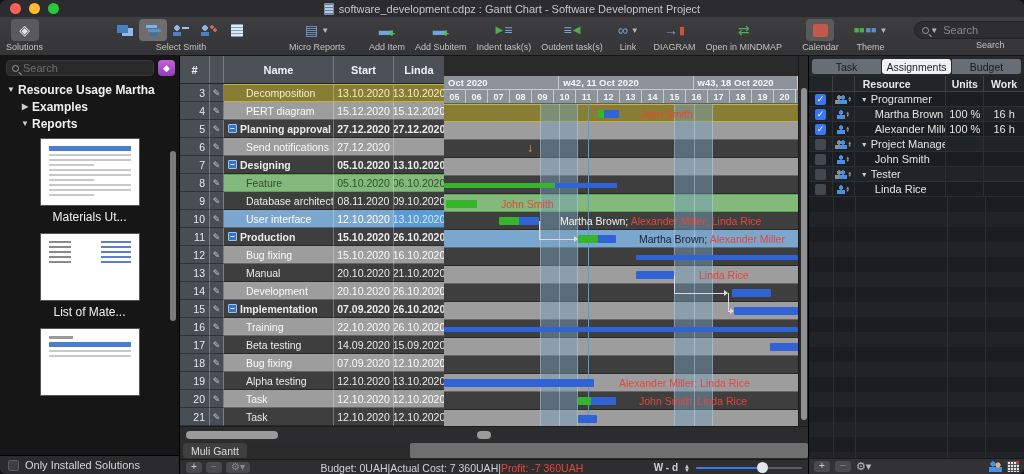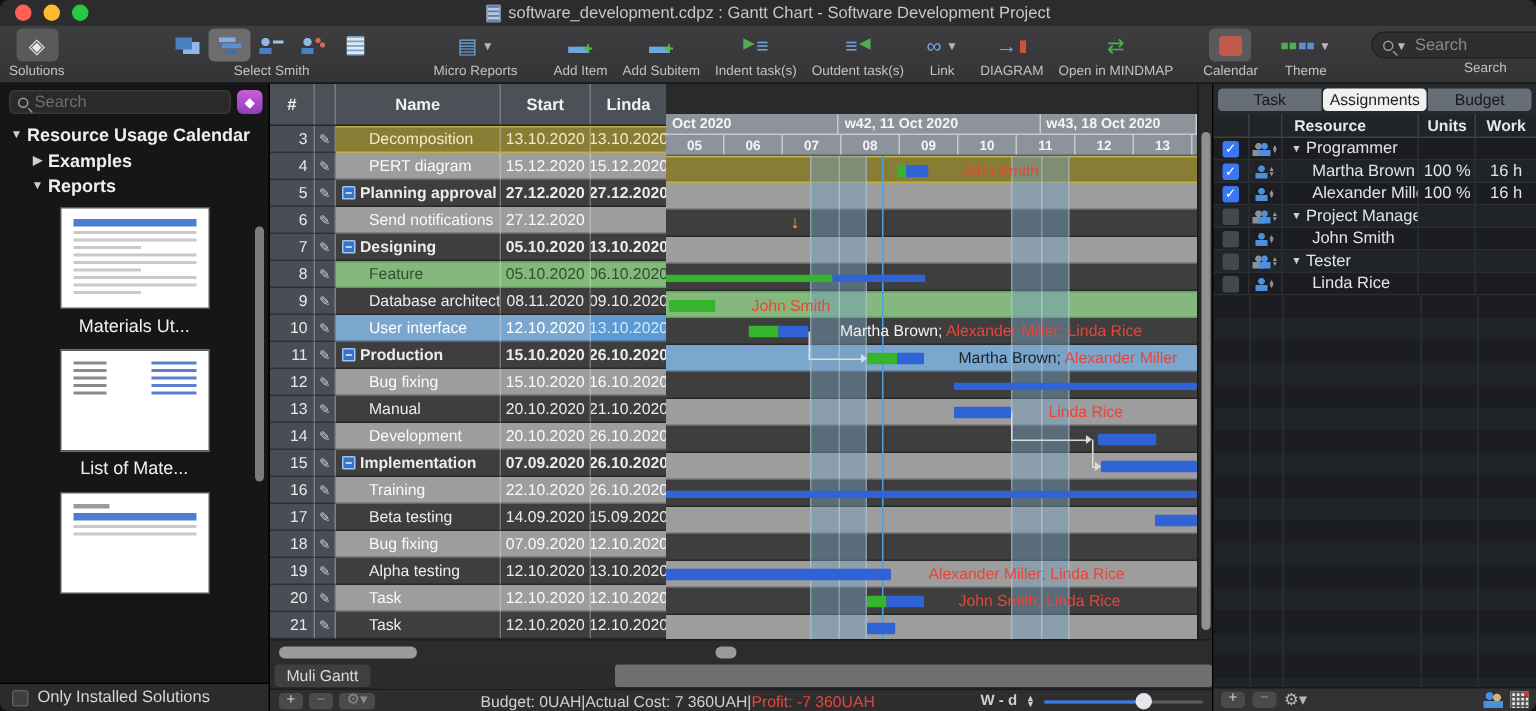--- a/index.html
+++ b/index.html
@@ -96,21 +96,21 @@
   .tone-olive .cell:not(.cnum):not(.cico){ background:#877d35; color:#f3ecca; border-top:1px solid #c0b048; border-bottom:1px solid #c0b048; }
   .tone-green .cell:not(.cnum):not(.cico){ background:#84b87c; color:#2f4f2f; border-top:1px solid #57a84f; border-bottom:1px solid #57a84f; }
   .tone-blue  .cell:not(.cnum):not(.cico){ background:#7ba6cd; color:#ffffff; }
   .cell.cfin.selcell { background:#5e9ad2 !important; color:#c9e9ff !important; }
 
   
   .timeline { width:354px; flex:0 0 auto; position:relative; overflow:hidden;margin-top:20px; }
   .tl-weeks { display:flex; height:14px; background:#8d939b; }
   .tl-week { border-right:1px solid #c6cacf; border-bottom:1px solid #c6cacf; color:#f4f5f7; font-size:9.5px; font-weight:bold; padding:1px 0 0 4px; white-space:nowrap; overflow:hidden; }
   .tl-days { display:flex; height:14px; background:#8d939b; border-bottom:1px solid #5a5f66; }
-  .tl-day { width:39px; border-right:1px solid #c6cacf; color:#f4f5f7; font-size:9px; font-weight:bold; display:flex; align-items:center; justify-content:center; flex:0 0 auto; }
+  .tl-day { width:22px; border-right:1px solid #c6cacf; color:#f4f5f7; font-size:9px; font-weight:bold; display:flex; align-items:center; justify-content:center; flex:0 0 auto; }
   .tl-body { position:relative; height:342px; }
   .tlrow { height:18px; border-bottom:1px solid rgba(0,0,0,0.35); position:relative; }
   .tlrow.tone-dark{ background:#3e3e3e; } .tlrow.tone-light{ background:#9d9d9d; }
   .tlrow.tone-olive{ background:#877d35; border-top:1px solid #c0b048; border-bottom:1px solid #c0b048; }
   .tlrow.tone-green{ background:#84b87c; border-top:1px solid #57a84f; border-bottom:1px solid #57a84f; }
   .tlrow.tone-blue{ background:#7ba6cd; }
   .wkend { position:absolute; top:0; height:100%; background:rgba(120,158,188,0.48); border-left:1px solid rgba(220,235,245,0.35); border-right:1px solid rgba(220,235,245,0.35); z-index:1; pointer-events:none; }
   .wksep { position:absolute; top:0; height:100%; width:1px; background:rgba(255,255,255,0.3); z-index:1; pointer-events:none; }
   .todayline { position:absolute; top:0; height:100%; width:1px; background:#4d9fe0; z-index:2; pointer-events:none; }
   .bar { position:absolute; top:5px; height:8px; display:flex; z-index:3; border-radius:1px; overflow:hidden; }
@@ -305,21 +305,21 @@
       <div class="sb-search-row">
         <div class="sb-search">
           <span class="mag"></span>
           <input placeholder="Search" style="">
         </div>
         <div class="sb-solbtn">◆</div>
       </div>
       <div class="sb-tree" id="sb-tree">
           <div class="sb-node" style="padding-left: 6px;">
             <span class="arr">▼</span>
-            <span>Resource Usage Calendar</span>
+            <span>Resource Usage Martha</span>
           </div>
           <div class="sb-node" style="padding-left: 20px;">
             <span class="arr">▶</span>
             <span>Examples</span>
           </div>
           <div class="sb-node" style="padding-left: 20px;">
             <span class="arr">▼</span>
             <span>Reports</span>
           </div>
         </div>

